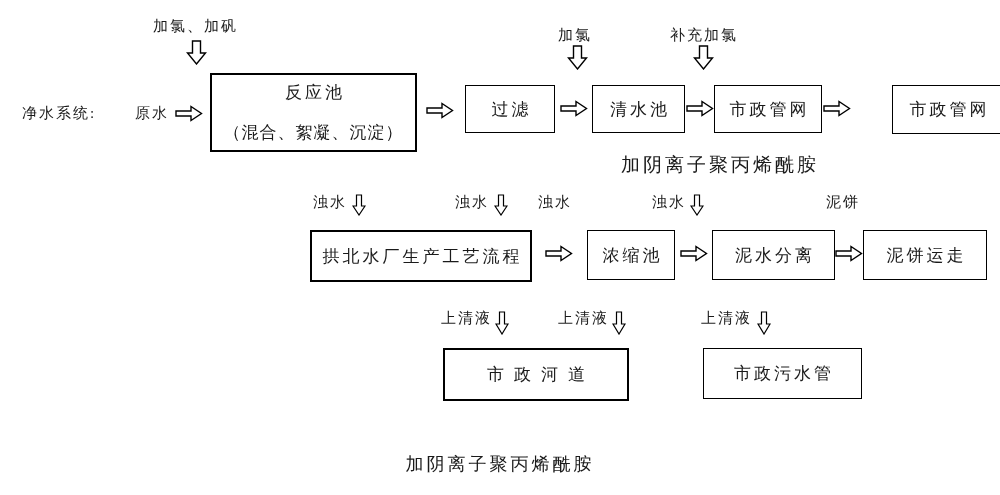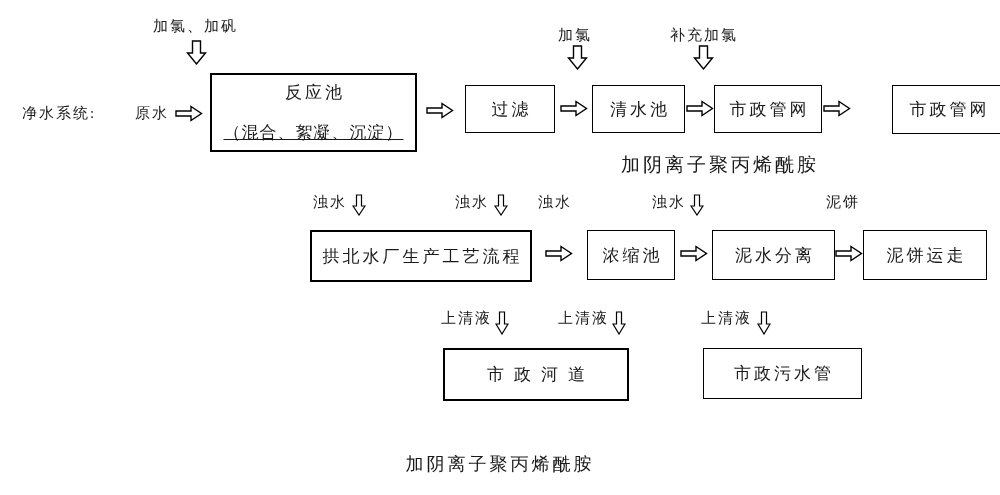--- a/index.html
+++ b/index.html
@@ -12,21 +12,21 @@
     position:absolute;font-size:15px;line-height:20px;letter-spacing:2px;
     white-space:nowrap;color:#1a1a1a;
   }
   .box{
     position:absolute;border:1.4px solid #000;background:#fff;
     display:flex;flex-direction:column;align-items:center;justify-content:center;
     font-size:17px;color:#1a1a1a;
   }
   .box .bl{letter-spacing:3px;margin-right:-3px;white-space:nowrap;}
   .box.thick{border-width:2px;text-align:right;}
-  .box .sub{letter-spacing:1px;margin-top:17px;white-space:nowrap;text-decoration:underline;}
+  .box .sub{letter-spacing:1px;margin-top:17px;white-space:nowrap;}
   .spread .bl{letter-spacing:10px;margin-right:-10px;}
   .dose-long{font-size:19px;letter-spacing:3px;font-family:Liberation Serif, serif;}
   .arrow{position:absolute;display:block;}
   .title{
     position:absolute;left:0;right:0;text-align:center;
     font-size:18px;letter-spacing:3px;color:#1a1a1a;white-space:nowrap;
   }
 </style>
 </head>
 <body>

